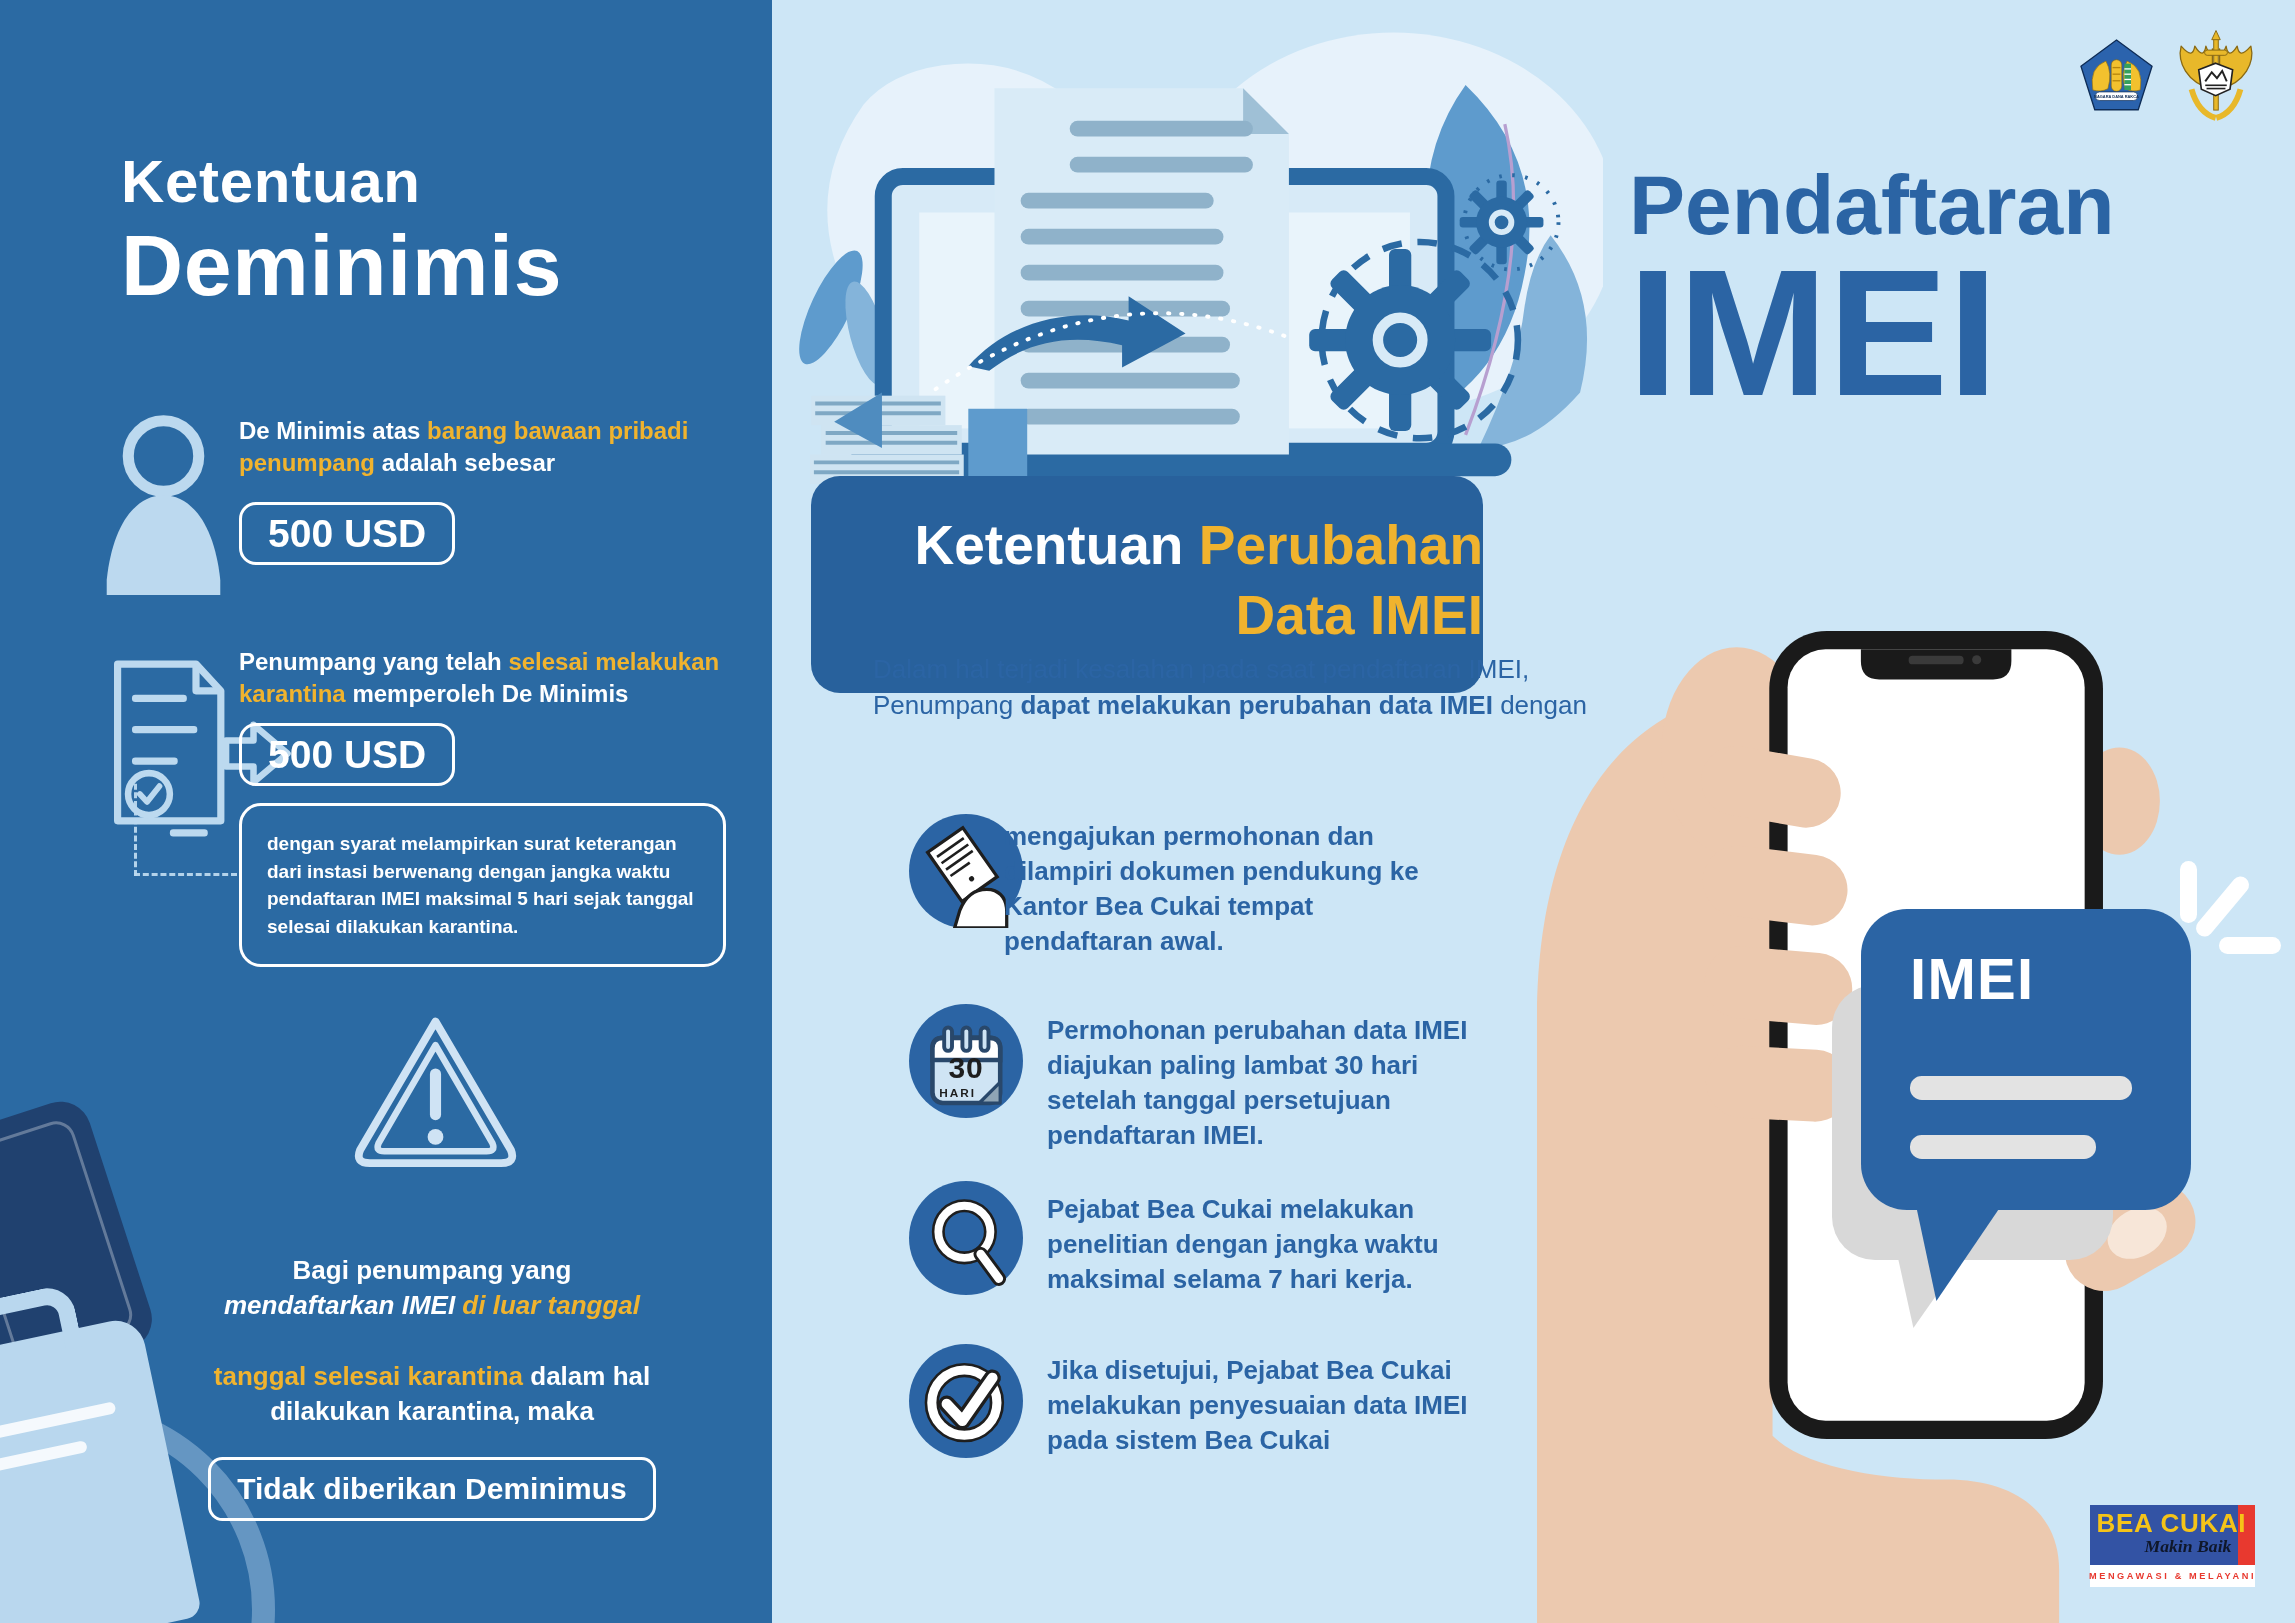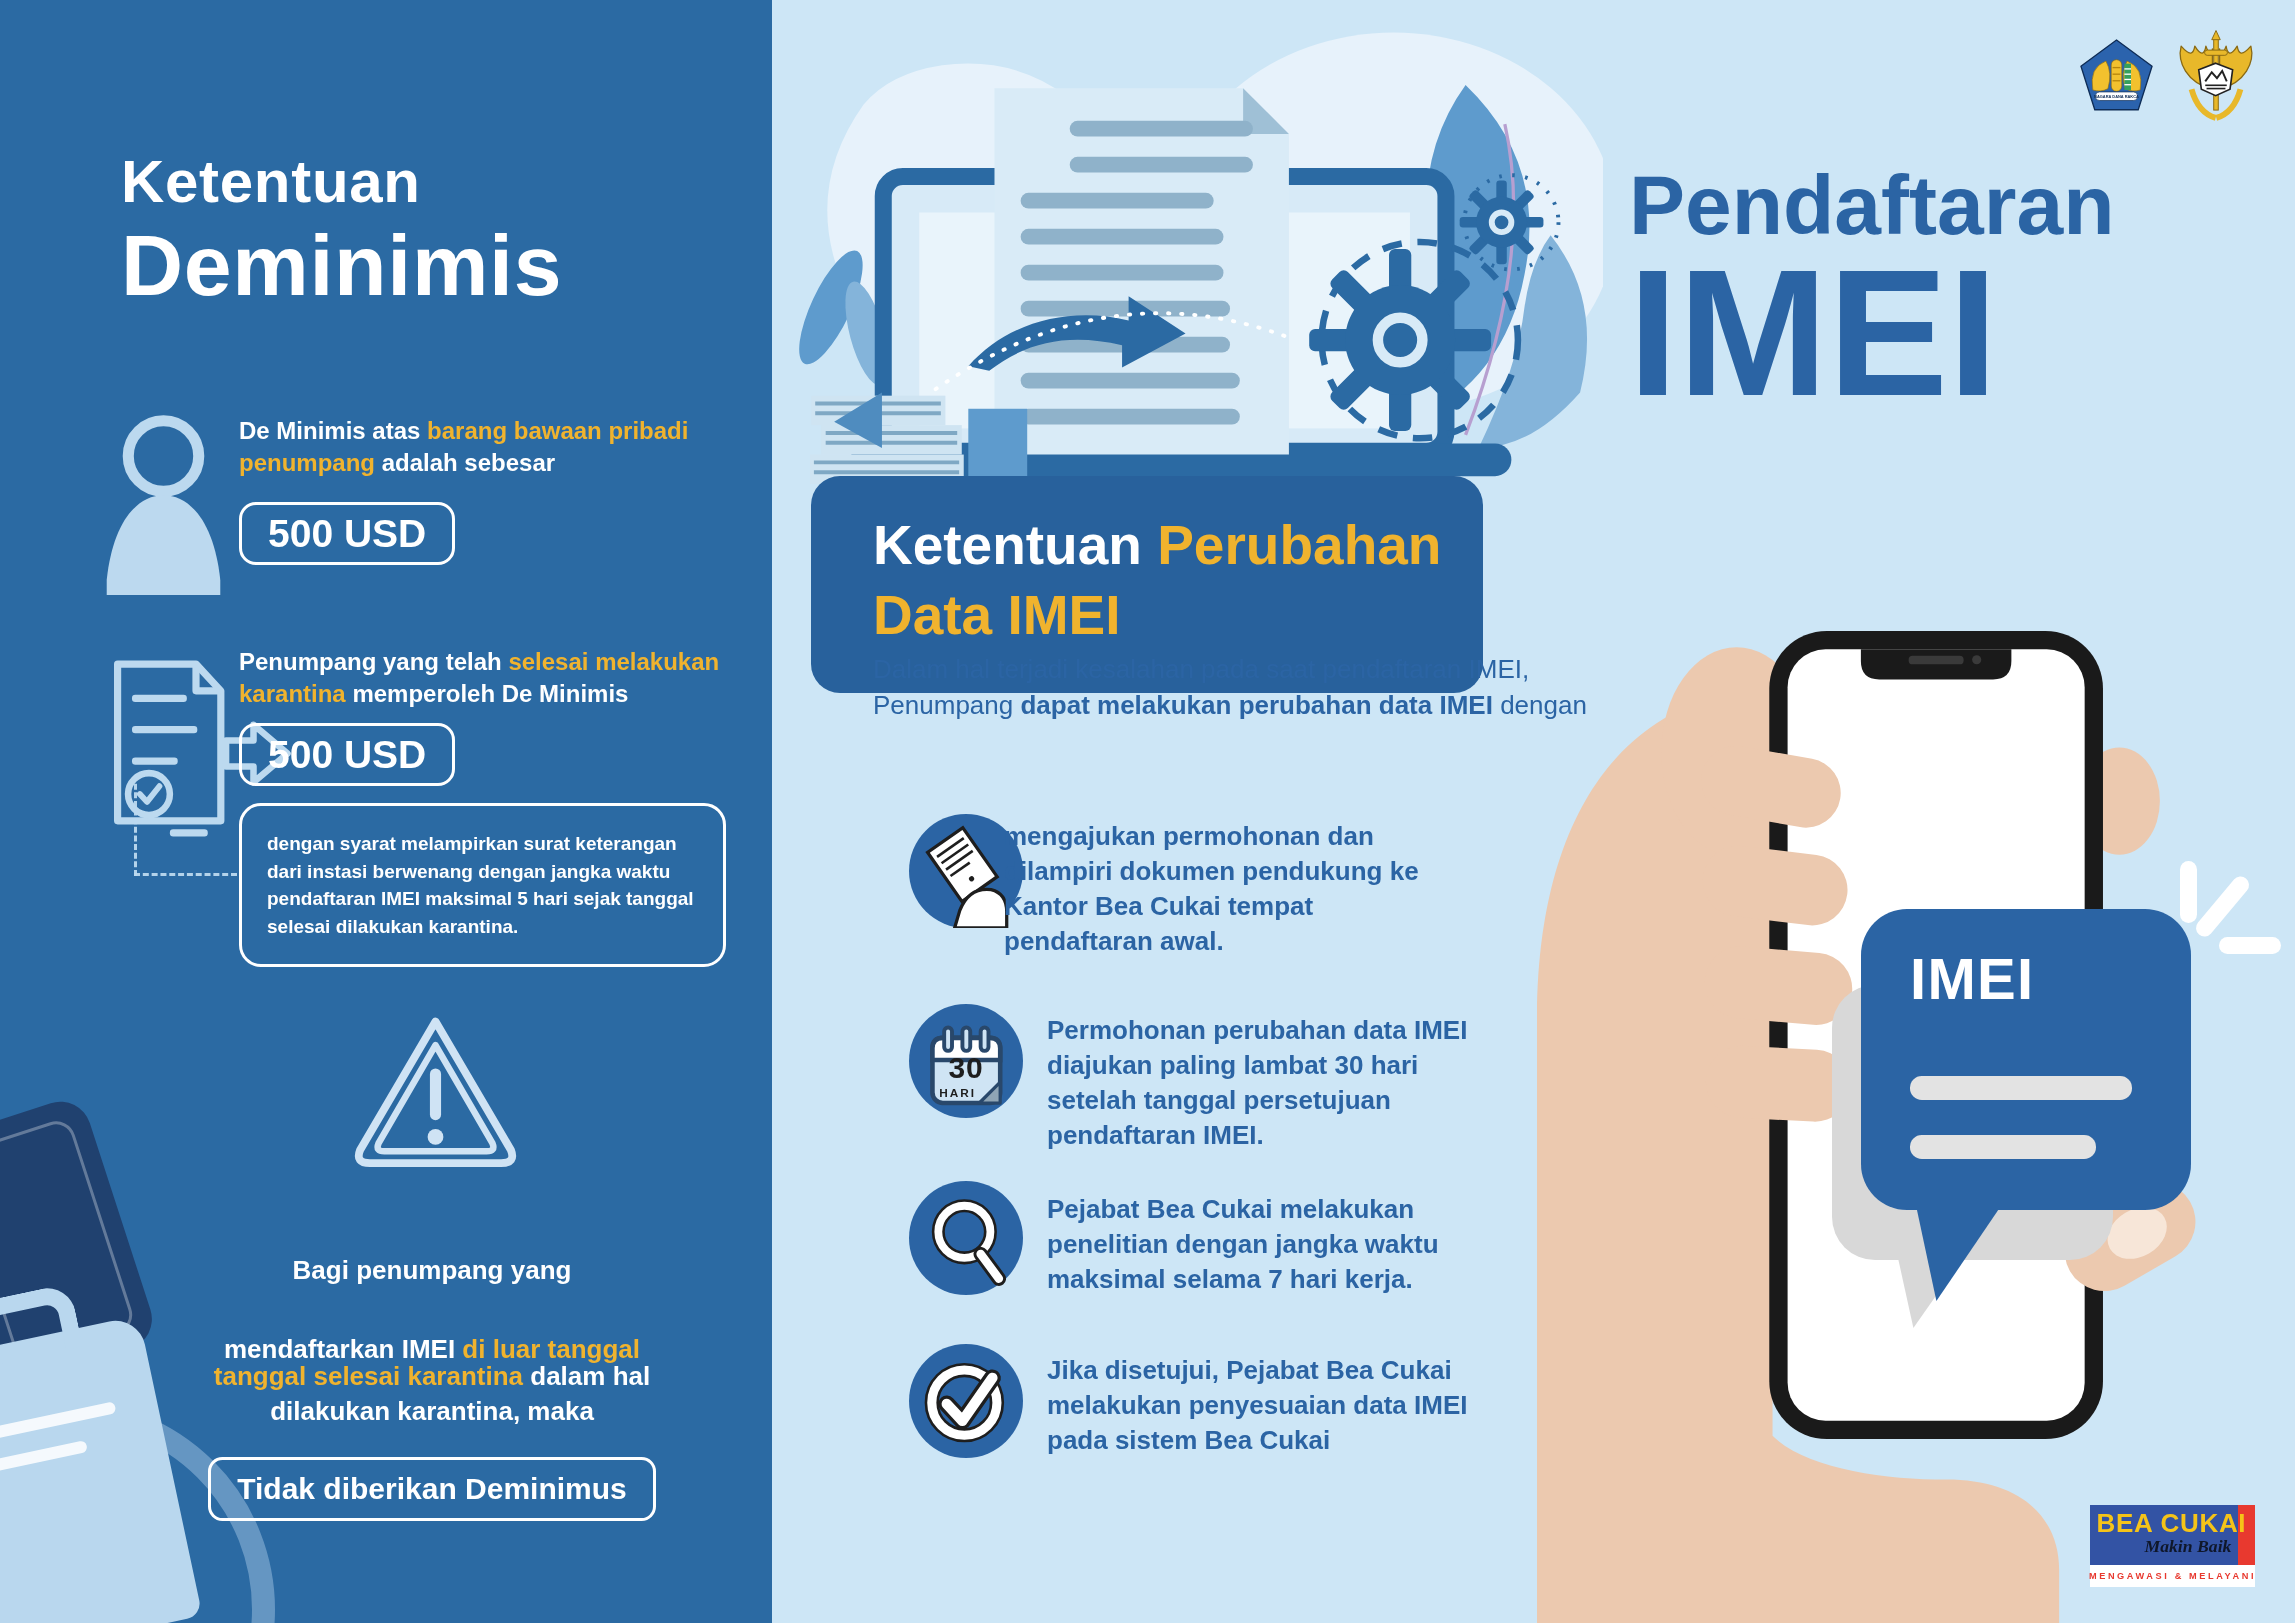--- a/index.html
+++ b/index.html
@@ -33,21 +33,21 @@
   
   .arc-circle{width:419px;height:419px;border:23.6px solid rgba(173,205,233,.45);border-radius:50%;}
   .navy-phone{width:160px;height:258px;background:#20416f;border-radius:31px;transform:rotate(-18deg);}
   .navy-phone-inner{position:absolute;left:18.3px;top:18.3px;right:18.3px;bottom:18.3px;border:3.9px solid rgba(255,255,255,.30);border-radius:19.6px;}
   .suitcase{width:222px;height:307px;background:#b9d7ee;border-radius:30px 30px 15.7px 15.7px;transform:rotate(-12deg);}
   .suitcase-handle{position:absolute;left:56px;top:-46px;width:105px;height:65px;
                    border:17px solid #b9d7ee;border-bottom:none;border-radius:29px 29px 0 0;}
   .suitcase-slot{position:absolute;left:39px;width:141px;height:11.8px;background:rgba(255,255,255,.85);border-radius:5.9px;}
   
   .mid-header{left:811px;top:476px;width:672px;height:217px;background:var(--box-blue);border-radius:29px;
-              padding:34px 0 0 62px;}
+              padding:34px 0 0 62px;text-align:right;}
   .mid-header div{font-size:55px;font-weight:bold;line-height:1.28;}
   .mid-intro{left:873px;top:651px;width:733px;font-size:26px;color:var(--deep-blue);line-height:1.4;font-weight:normal;}
   .mid-intro b{font-weight:bold;}
   .step-icon{width:114px;height:114px;border-radius:50%;background:var(--deep-blue);}
   .step-text{width:432px;font-size:26px;font-weight:bold;color:var(--deep-blue);line-height:1.35;}
   .cal-num{position:absolute;left:0;width:114px;text-align:center;top:47px;font-size:30px;font-weight:bold;color:#1e1e1e;letter-spacing:0.7px;}
   .cal-lbl{position:absolute;left:-3.9px;width:105px;text-align:center;top:82px;font-size:11.8px;font-weight:bold;color:#1e1e1e;letter-spacing:2px;}
   
   .rp-title1{left:1629px;top:157px;font-size:84px;font-weight:bold;color:var(--deep-blue);}
   .rp-title2{left:1628px;top:243px;font-size:180px;font-weight:bold;color:var(--deep-blue);line-height:1;}
@@ -132,21 +132,21 @@
         <path d="M135,16 L250,212 Q258,232 235,232 H35 Q12,232 20,212 Z" fill="none" stroke="#cfe3f4" stroke-width="12" stroke-linejoin="round"></path>
         <path d="M135,52 L222,202 Q227,214 213,214 H57 Q43,214 48,202 Z" fill="none" stroke="#cfe3f4" stroke-width="10" stroke-linejoin="round"></path>
         <line x1="135" y1="96" x2="135" y2="158" stroke="#cfe3f4" stroke-width="17" stroke-linecap="round"></line>
         <circle cx="135" cy="192" r="12" fill="#cfe3f4"></circle>
       </svg>
     </span>
 
     <div class="abs warn-line" style="top:1255px;">
       <span>Bagi penumpang yang</span>
     </div>
-    <div class="abs warn-line" style="top:1334px;">
+    <div class="abs warn-line" style="top:1290px;font-style:italic;">
       <span>mendaftarkan IMEI </span><span class="yl">di luar tanggal</span>
     </div>
     <div class="abs warn-line" style="top:1361px;">
       <span class="yl">tanggal selesai karantina</span><span> dalam hal</span>
     </div>
     <div class="abs warn-line" style="top:1396px;">
       <span>dilakukan karantina, maka</span>
     </div>
 
     <div class="abs" style="left:164px;top:1457px;width:536px;text-align:center;">

